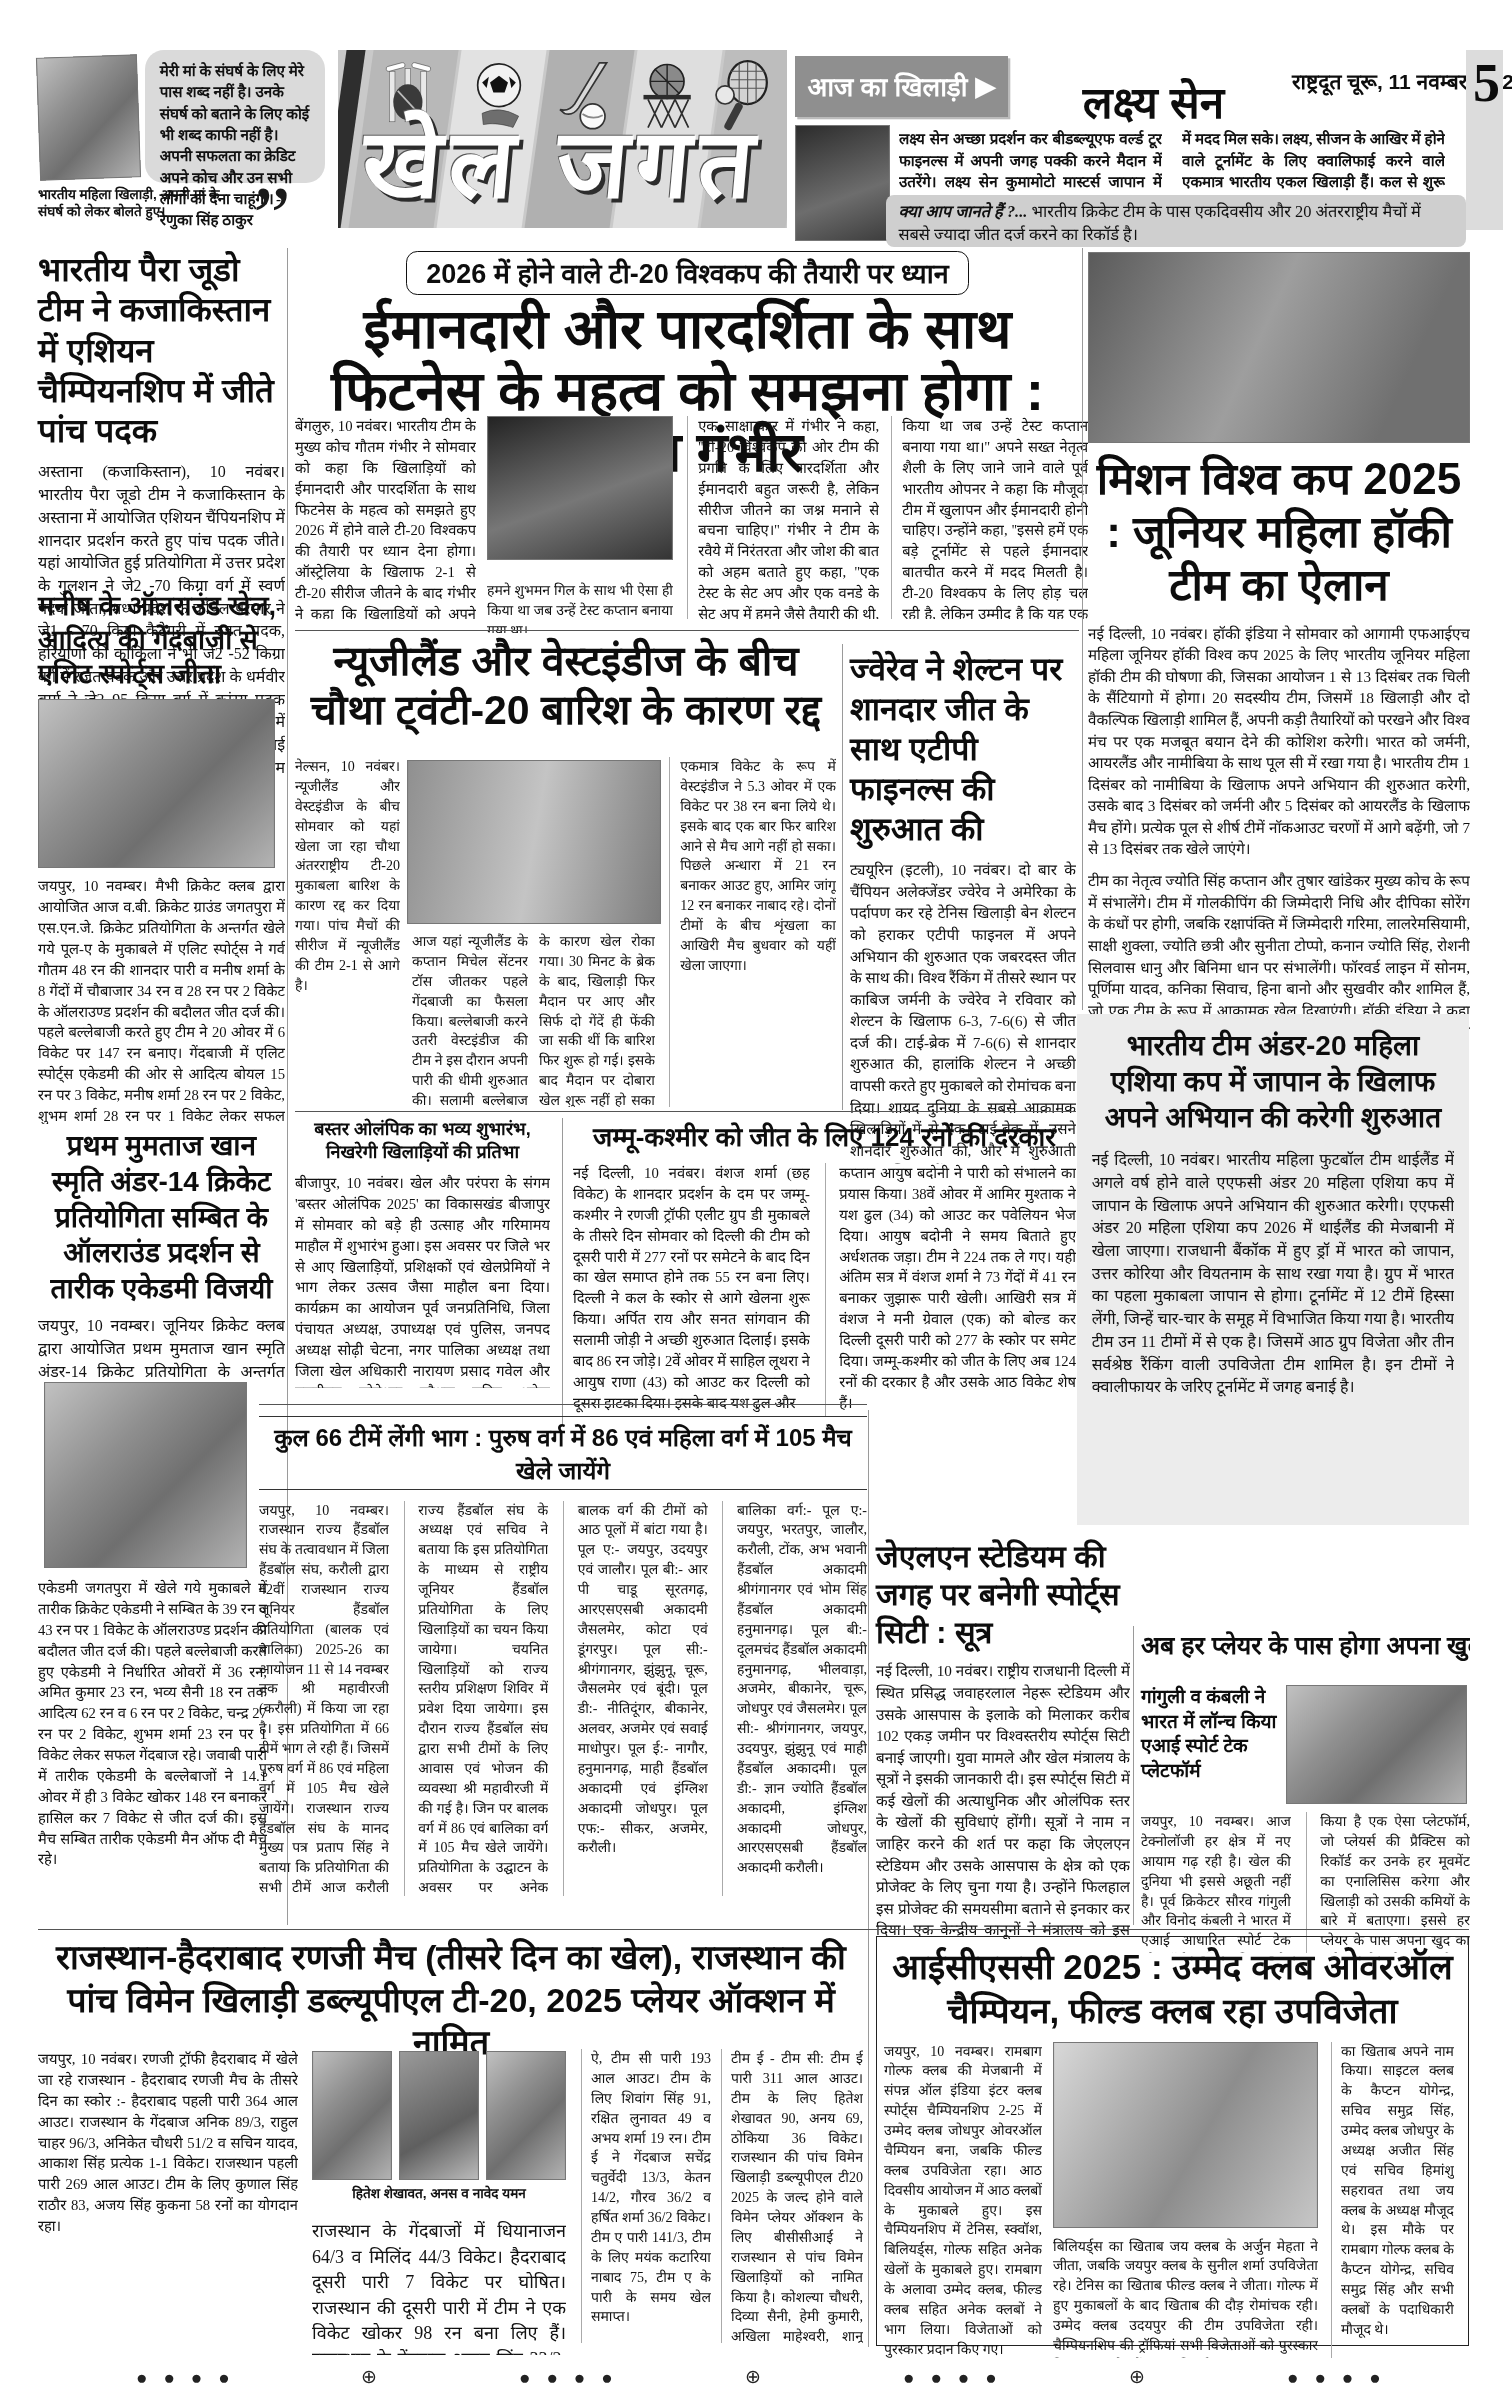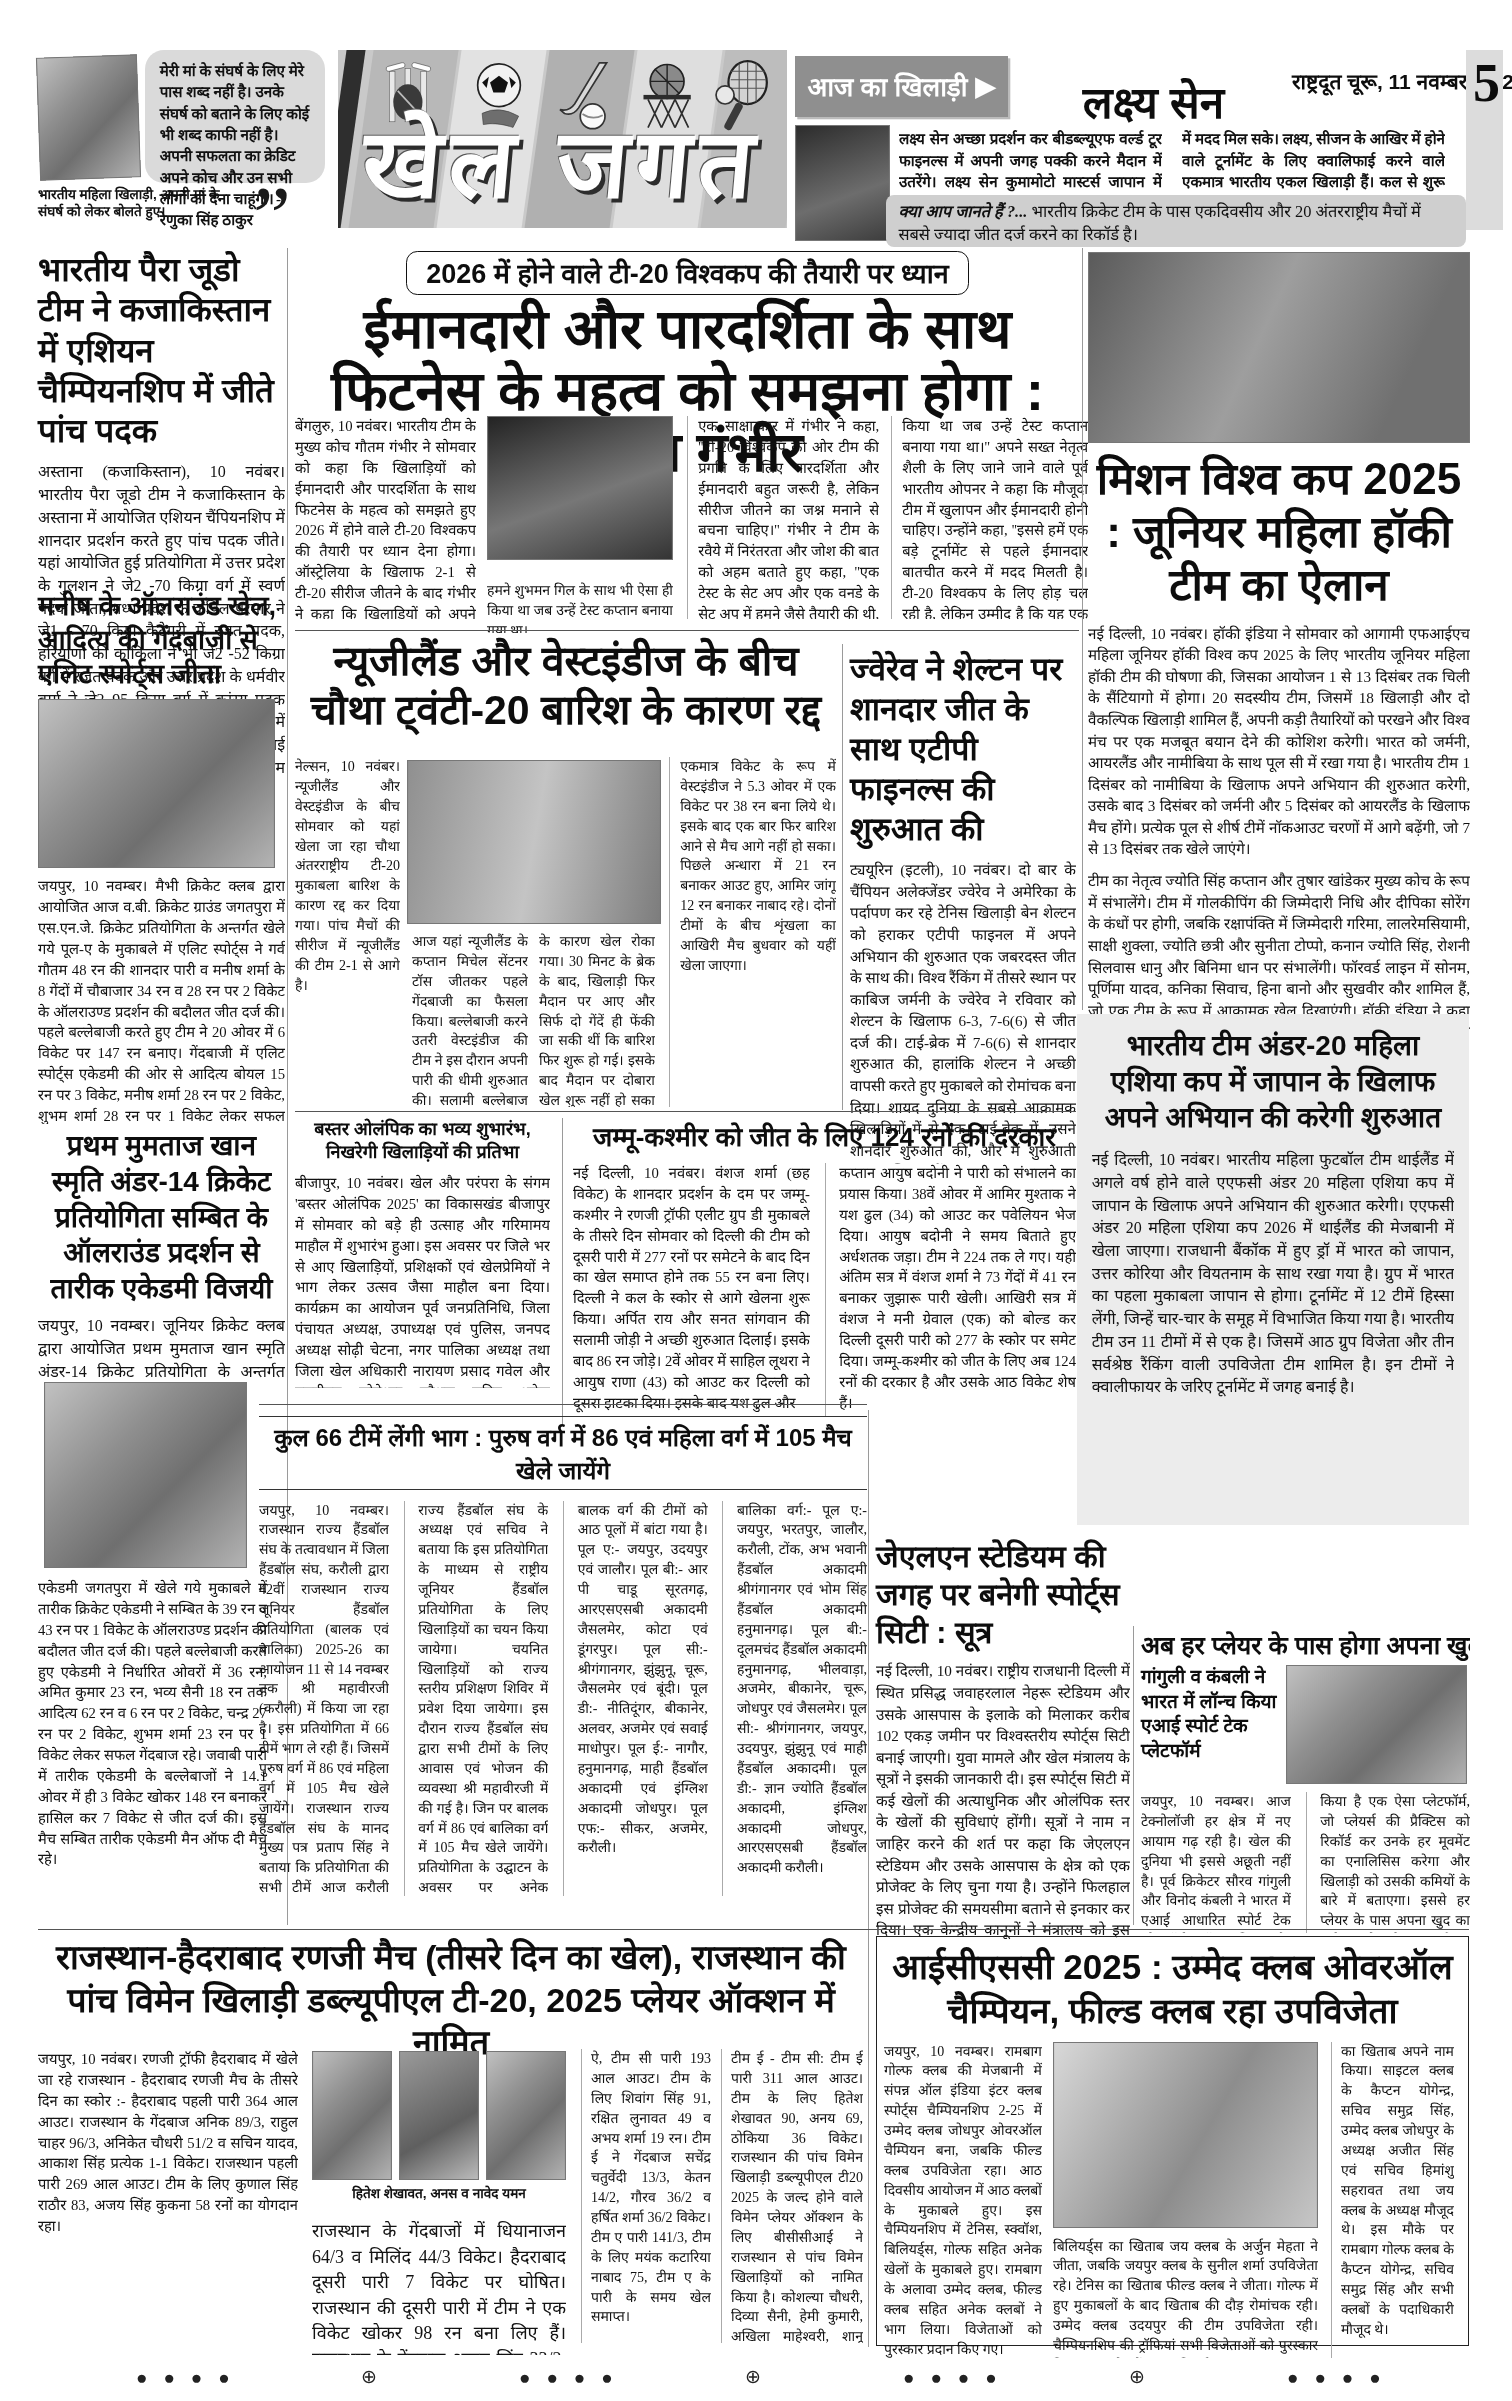--- a/index.html
+++ b/index.html
@@ -207,21 +207,21 @@
   </div>
 
   <div class="abs vr" style="left:868px;top:1410px;height:937px;"></div>
   <div class="abs" style="left:876px;top:1537px;width:254px;height:390px;">
     <div class="head" style="font-size:30.5px;line-height:1.25;">जेएलएन स्टेडियम की जगह पर बनेगी स्पोर्ट्स सिटी : सूत्र</div>
     <div class="body-text" style="margin-top:9px;height:282px;font-size:15.2px;">नई दिल्ली, 10 नवंबर। राष्ट्रीय राजधानी दिल्ली में स्थित प्रसिद्ध जवाहरलाल नेहरू स्टेडियम और उसके आसपास के इलाके को मिलाकर करीब 102 एकड़ जमीन पर विश्वस्तरीय स्पोर्ट्स सिटी बनाई जाएगी। युवा मामले और खेल मंत्रालय के सूत्रों ने इसकी जानकारी दी। इस स्पोर्ट्स सिटी में कई खेलों की अत्याधुनिक और ओलंपिक स्तर के खेलों की सुविधाएं होंगी। सूत्रों ने नाम न जाहिर करने की शर्त पर कहा कि जेएलएन स्टेडियम और उसके आसपास के क्षेत्र को एक प्रोजेक्ट के लिए चुना गया है। उन्होंने फिलहाल इस प्रोजेक्ट की समयसीमा बताने से इनकार कर दिया। एक केन्द्रीय कानूनों ने मंत्रालय को इस संबंध में प्रस्ताव भेजा है।</div>
   </div>
   <div class="abs vr" style="left:1133px;top:1626px;height:299px;"></div>
   <div class="abs" style="left:1141px;top:1627px;width:329px;height:299px;">
     <div class="head center" style="font-size:25px;white-space:nowrap;overflow:hidden;">अब हर प्लेयर के पास होगा अपना खुद का कोच</div>
-    <div style="display:flex;gap:9px;margin-top:4px;">
+    <div style="display:flex;gap:9px;margin-top:24px;">
       <div class="head" style="width:136px;font-size:19px;line-height:1.3;">गांगुली व कंबली ने भारत में लॉन्च किया एआई स्पोर्ट टेक प्लेटफॉर्म</div>
       <div class="photo" style="width:181px;height:119px;"></div>
     </div>
     <div class="cols" style="margin-top:8px;height:141px;">
       <div class="col body-text" style="font-size:14px;">जयपुर, 10 नवम्बर। आज टेक्नोलॉजी हर क्षेत्र में नए आयाम गढ़ रही है। खेल की दुनिया भी इससे अछूती नहीं है। पूर्व क्रिकेटर सौरव गांगुली और विनोद कंबली ने भारत में एआई आधारित स्पोर्ट टेक प्लेटफॉर्म लॉन्च किया है। इसकी मदद से खिलाड़ी अपनी प्रैक्टिस का विश्लेषण कर सकेंगे।</div>
       <div class="col body-text" style="font-size:14px;">किया है एक ऐसा प्लेटफॉर्म, जो प्लेयर्स की प्रैक्टिस को रिकॉर्ड कर उनके हर मूवमेंट का एनालिसिस करेगा और खिलाड़ी को उसकी कमियों के बारे में बताएगा। इससे हर प्लेयर के पास अपना खुद का वर्चुअल कोच होगा। कंपनी का दावा है कि यह तकनीक हर खेल में खिलाड़ियों के प्रदर्शन को निखारने में मददगार साबित होगी।</div>
     </div>
   </div>
 
   <div class="abs hr" style="left:38px;top:1929px;width:1431px;"></div>

